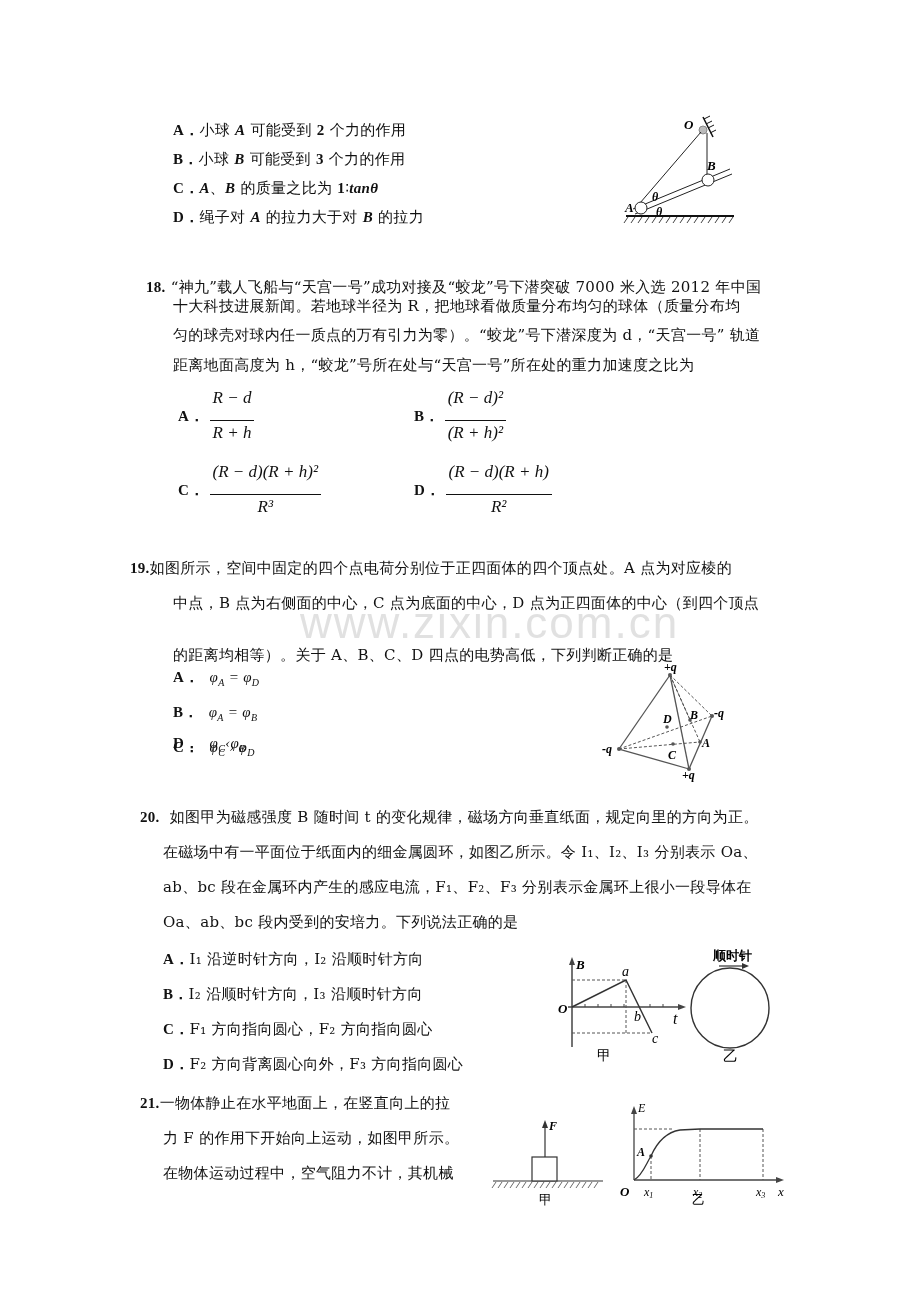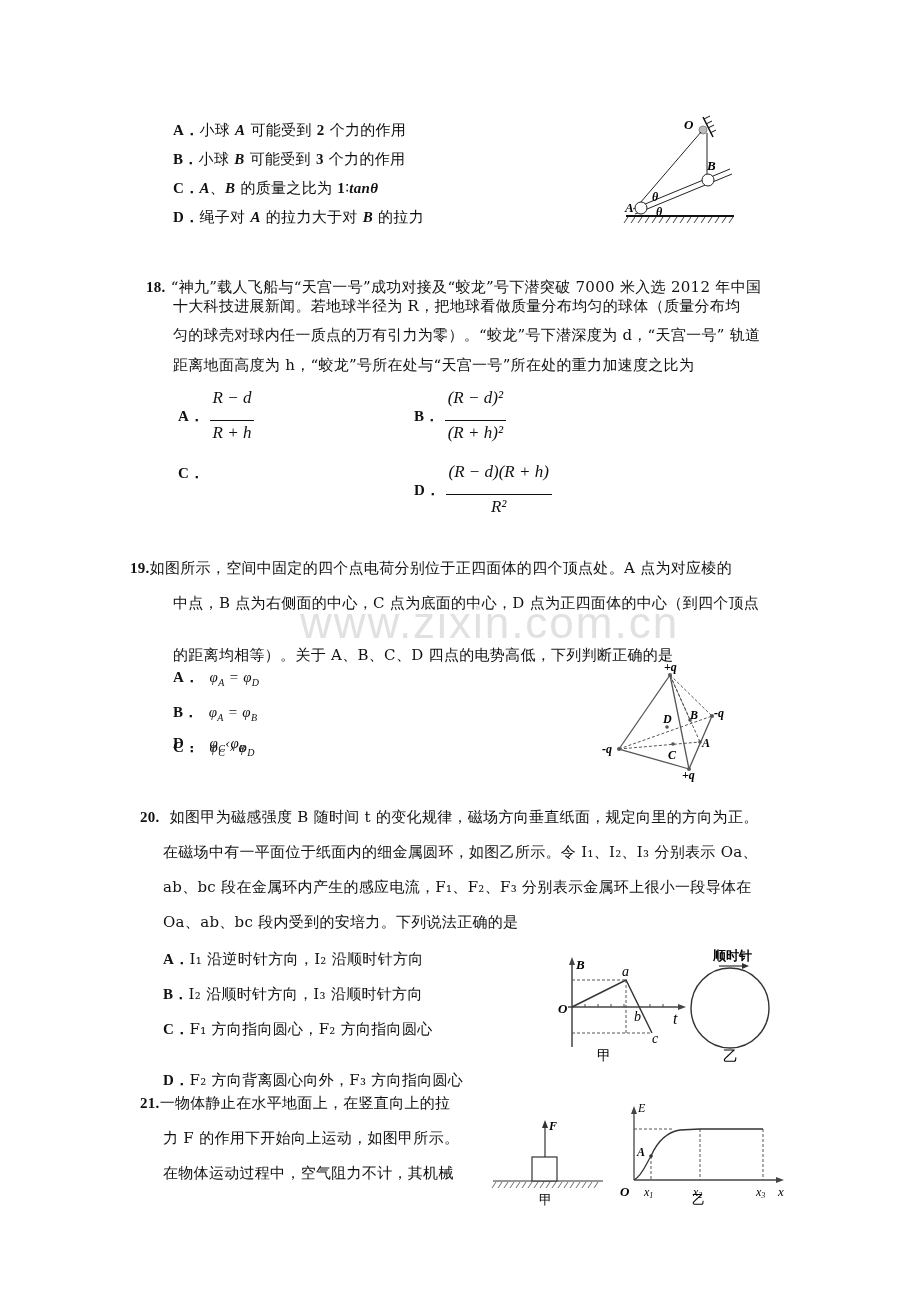--- a/index.html
+++ b/index.html
@@ -102,20 +102,24 @@
   </div>
   <div class="abs" style="left:414px;top:388px;">
     <span class="lbl t" style="vertical-align:middle;">B．</span>
     <span class="frac iv">
         <span class="n">(R − d)²</span>
         <span class="d">(R + h)²</span>
       </span>
   </div>
   <div class="abs" style="left:178px;top:462px;">
     <span class="lbl t" style="vertical-align:middle;">C．</span>
+    <span class="frac iv">
+        <span class="n">(R − d)(R + h)²</span>
+        <span class="d">R³</span>
+      </span>
   </div>
   <div class="abs" style="left:414px;top:462px;">
     <span class="lbl t" style="vertical-align:middle;">D．</span>
     <span class="frac iv">
         <span class="n">(R − d)(R + h)</span>
         <span class="d">R²</span>
       </span>
   </div>
 </div>
 
@@ -169,21 +173,21 @@
 <div>
   <div class="abs t" style="left:140px;top:808px;"><span class="num">20.</span>&nbsp;&nbsp;<span>如图甲为磁感强度 B 随时间 t 的变化规律，磁场方向垂直纸面，规定向里的方向为正。</span></div>
   <div class="abs t" style="left:163px;top:843px;">在磁场中有一平面位于纸面内的细金属圆环，如图乙所示。令 I₁、I₂、I₃ 分别表示 Oa、</div>
   <div class="abs t" style="left:163px;top:878px;">ab、bc 段在金属环内产生的感应电流，F₁、F₂、F₃ 分别表示金属环上很小一段导体在</div>
   <div class="abs t" style="left:163px;top:913px;">Oa、ab、bc 段内受到的安培力。下列说法正确的是</div>
 </div>
 <div>
   <div class="abs t" style="left:163px;top:950px;"><span class="lbl">A．</span><span>I₁ 沿逆时针方向，I₂ 沿顺时针方向</span></div>
   <div class="abs t" style="left:163px;top:985px;"><span class="lbl">B．</span><span>I₂ 沿顺时针方向，I₃ 沿顺时针方向</span></div>
   <div class="abs t" style="left:163px;top:1020px;"><span class="lbl">C．</span><span>F₁ 方向指向圆心，F₂ 方向指向圆心</span></div>
-  <div class="abs t" style="left:163px;top:1055px;margin-top:16px;"><span class="lbl">D．</span><span>F₂ 方向背离圆心向外，F₃ 方向指向圆心</span></div>
+  <div class="abs t" style="left:163px;top:1055px;"><span class="lbl">D．</span><span>F₂ 方向背离圆心向外，F₃ 方向指向圆心</span></div>
 </div>
 
 <svg style="left:550px;top:945px;" width="140" height="120" viewBox="0 0 140 120">
   <line x1="22" y1="102" x2="22" y2="18" stroke="#444" stroke-width="1.5"></line>
   <polygon points="22,12 19,20 25,20" fill="#444"></polygon>
   <line x1="18" y1="62" x2="130" y2="62" stroke="#444" stroke-width="1.5"></line>
   <polygon points="136,62 128,59 128,65" fill="#444"></polygon>
   <g stroke="#444" stroke-width="1">
       <line x1="35" y1="59" x2="35" y2="62"></line>
       <line x1="48" y1="59" x2="48" y2="62"></line>

